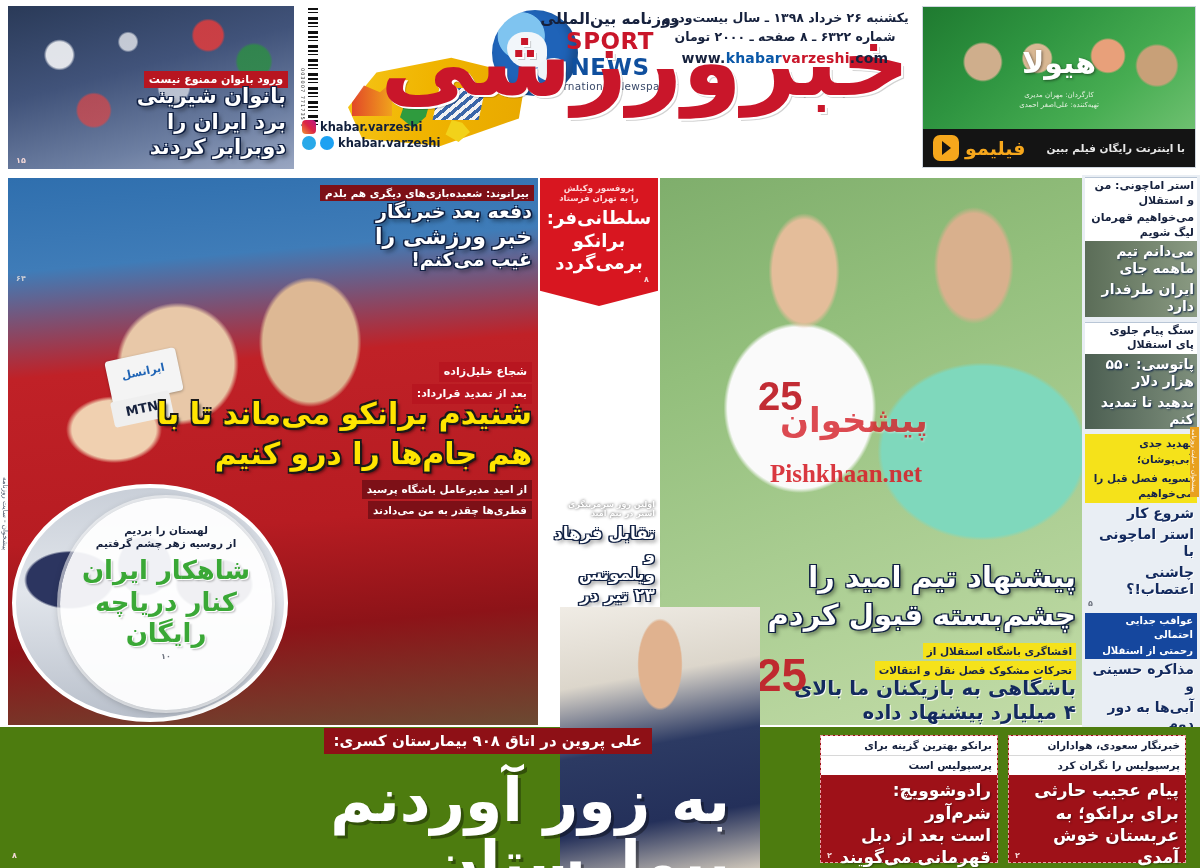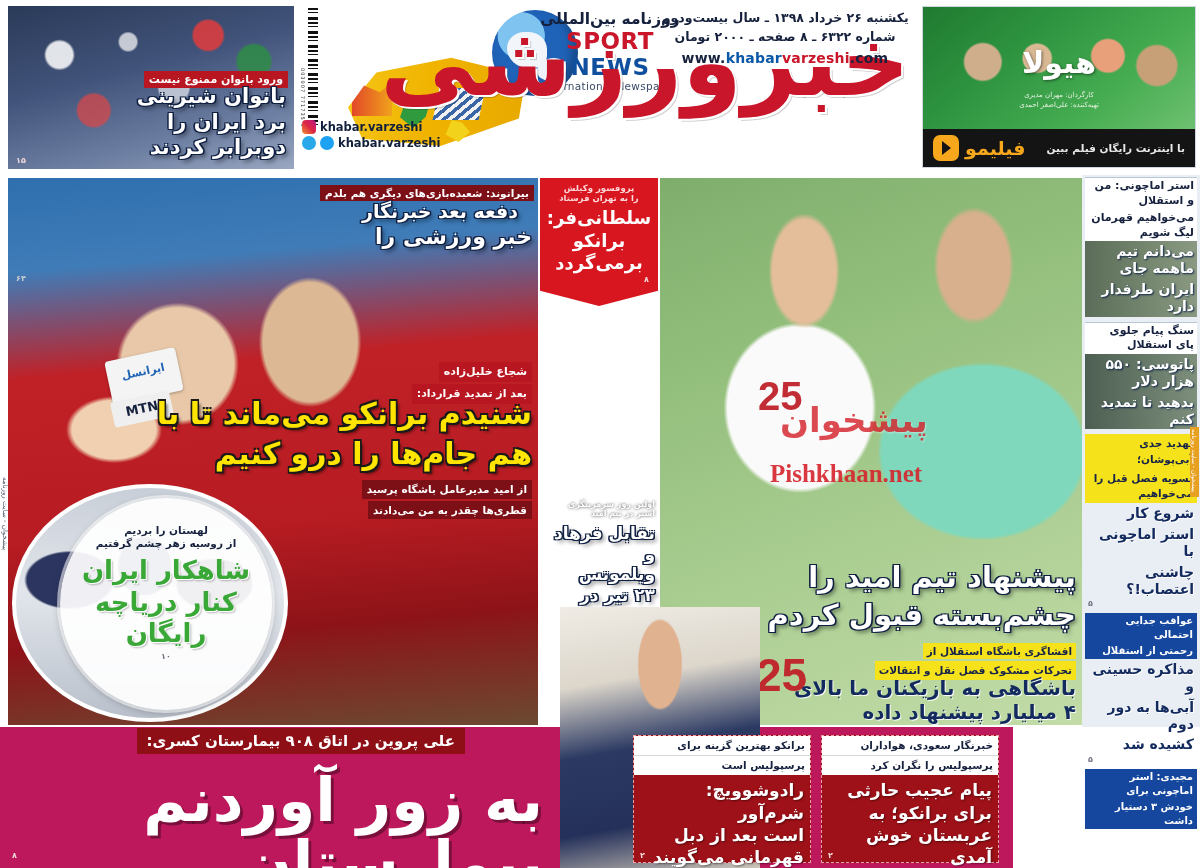--- a/index.html
+++ b/index.html
@@ -107,21 +107,21 @@
   .sb-item{padding:2px 3px 3px 3px;}
   .sb-head{font-size:11px;font-weight:bold;line-height:1.35;color:#16213d;background:#fff;padding:1px 3px;border-top:1px solid #b9c6d6;}
   .sb-title{font-size:14px;font-weight:bold;line-height:1.2;color:#132a5e;padding:2px 3px;text-shadow:1px 1px 0 #fff;}
 
   
   .circle{border-radius:50%;overflow:hidden;}
   .circle-badge{border-radius:50%;background:rgba(255,255,255,.93);
      box-shadow:0 0 0 3px rgba(255,255,255,.55),0 2px 8px rgba(0,0,0,.3);}
 
   
-  #bottom{left:0;top:727px;width:1013px;height:141px;background:#be185d;}
+  #bottom{left:0;top:727px;width:1200px;height:141px;background:#4d7c0f;}
   .bb-kicker{background:#8e1016;color:#fff;font-weight:bold;font-size:15px;padding:4px 10px;line-height:1.3;}
   .bb-title{color:#fff;font-weight:bold;font-size:60px;line-height:1.05;
      text-shadow:3px 3px 0 rgba(0,0,0,.35);}
 
   .bx{background:#9e1118;border:1px dashed #e8a0a4;}
   .bx-head{background:#fff;color:#16213d;font-weight:bold;font-size:10.5px;line-height:1.45;padding:2px 5px;}
   .bx-body{color:#fff;font-weight:bold;font-size:17px;line-height:1.3;padding:4px 6px;text-shadow:1px 1px 2px rgba(0,0,0,.45);}
 
   
   .wm-fa{color:#d6242c;font-weight:bold;font-size:34px;opacity:.82;text-shadow:1px 1px 2px rgba(255,255,255,.5);}
@@ -214,22 +214,23 @@
         </span>
       </div>
     </div>
   </div>
 
   <div class="photo ph-persepolis abs" style="left:8px;top:178px;width:530px;height:547px;">
 
     <div class="abs rtl" style="right:4px;top:4px;width:290px;text-align:right;">
       <span class="kicker-dark">بیرانوند: شعبده‌بازی‌های دیگری هم بلدم</span>
     </div>
-    <div class="abs rtl hl-white" style="right:20px;top:22px;width:268px;font-size:19px;text-align:right;">دفعه بعد خبرنگار</div>
+    <div class="abs rtl hl-white" style="right:6px;top:22px;width:268px;font-size:19px;text-align:right;">دفعه بعد خبرنگار</div>
     <div class="abs rtl hl-white" style="right:6px;top:46px;width:268px;font-size:22px;text-align:right;">خبر ورزشی را</div>
+    <div class="abs rtl hl-white" style="right:6px;top:70px;width:268px;font-size:19px;text-align:right;">غیب می‌کنم!</div>
     <div class="abs pagenum-lt" style="left:8px;top:96px;color:#c9ccd4;">۶۴</div>
 
     <div class="abs" style="left:100px;top:176px;width:72px;height:44px;background:#f4f4f4;border-radius:4px;transform:rotate(-12deg);box-shadow:0 1px 3px rgba(0,0,0,.3);">
       <div class="abs rtl" style="left:0;right:0;top:11px;text-align:center;font-size:11px;font-weight:bold;color:#1f64b5;">ایرانسل</div>
     </div>
     <div class="abs" style="left:104px;top:218px;width:60px;height:26px;background:#efefef;border-radius:3px;transform:rotate(-12deg);">
       <div class="abs" style="left:0;right:0;top:5px;text-align:center;font-size:13px;font-weight:bold;color:#16213d;direction:ltr;">MTN</div>
     </div>
 
     <div class="abs rtl" style="right:6px;top:182px;width:174px;text-align:right;">

